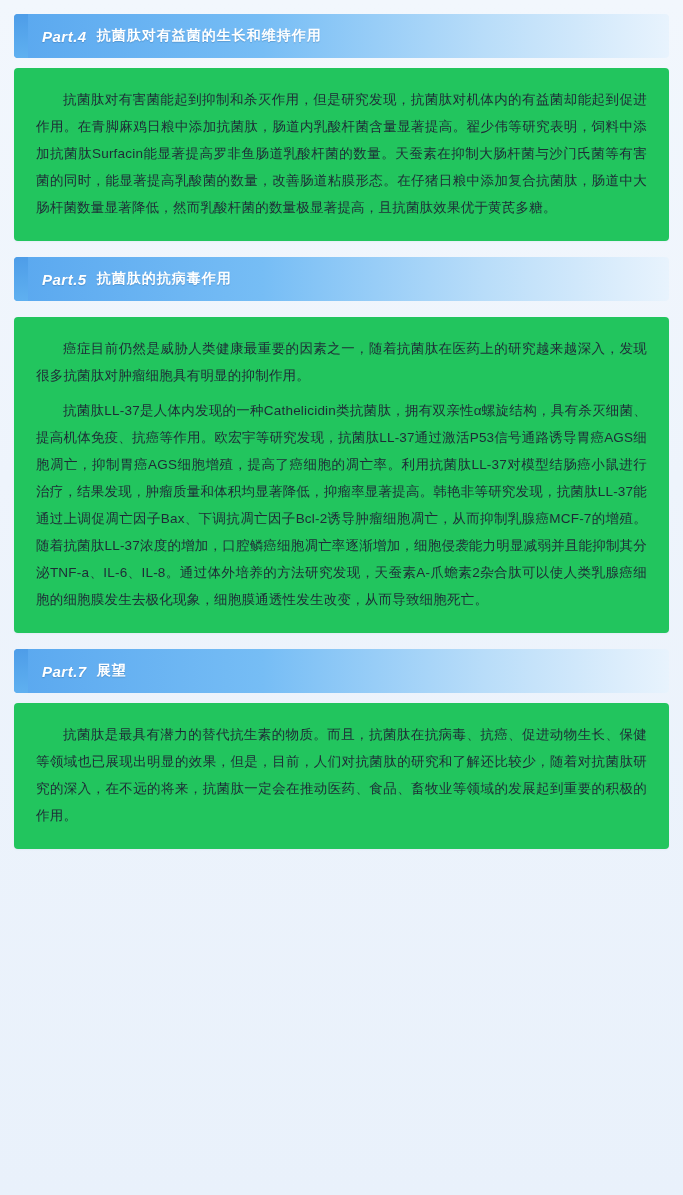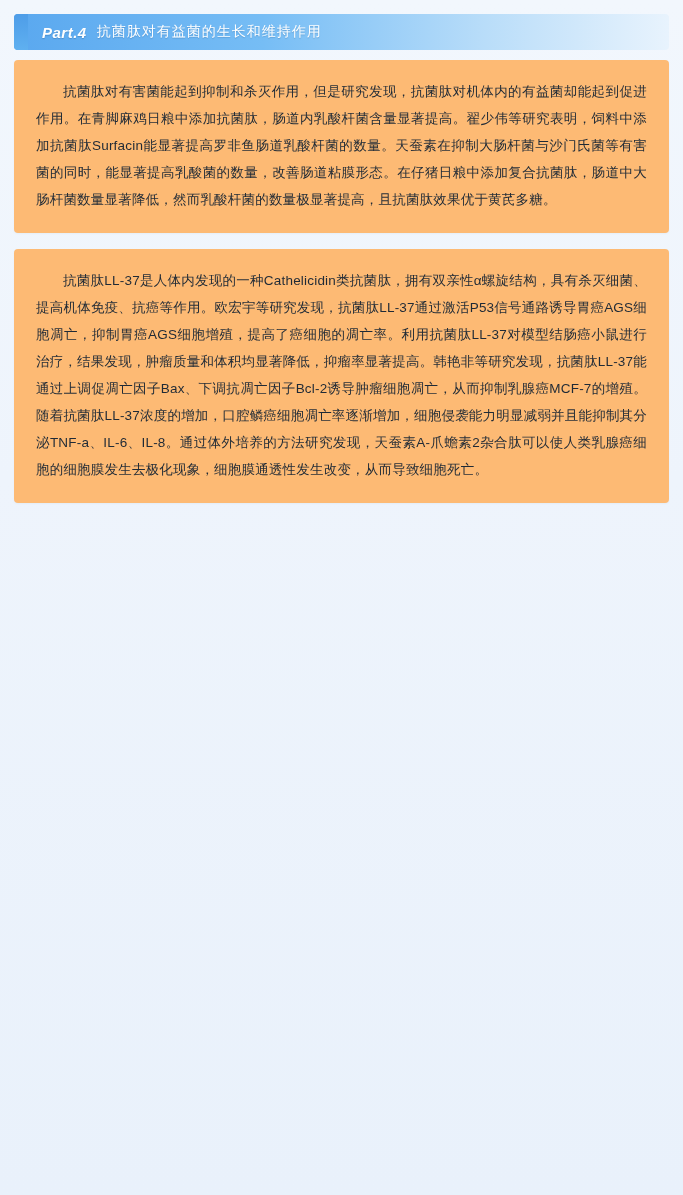--- a/index.html
+++ b/index.html
@@ -16,21 +16,21 @@
   }
   .page {
     width: 683px;
     box-sizing: border-box;
     padding: 14px 14px 18px 14px;
   }
   .section {
     margin-bottom: 16px;
   }
   .sec-header {
-    height: 36px;
+    height: 44px;
     border-radius: 4px;
     background: linear-gradient(90deg, #5aa8ef 0%, #76bdf5 38%, #b9ddf9 72%, #e8f3fd 100%);
     display: flex;
     align-items: center;
     padding-left: 28px;
     box-sizing: border-box;
     position: relative;
     overflow: hidden;
   }
   .sec-header::before {
@@ -47,26 +47,26 @@
     font-size: 15px;
     font-weight: bold;
     font-style: italic;
     letter-spacing: 0.5px;
     margin-right: 10px;
     text-shadow: 0 1px 1px rgba(40,90,140,0.35);
   }
   .sec-title {
     color: #ffffff;
     font-size: 14px;
-    font-weight: normal;
+    font-weight: bold;
     letter-spacing: 1px;
     text-shadow: 0 1px 1px rgba(40,90,140,0.3);
   }
   .sec-body {
-    background: #fdba74;
+    background: #22c55e;
     border-radius: 4px;
     margin-top: 10px;
     padding: 18px 22px 20px 22px;
     box-sizing: border-box;
     box-shadow: 0 1px 2px rgba(120,150,180,0.07);
   }
   .para {
     font-size: 13.5px;
     line-height: 2.0;
     text-align: justify;
@@ -89,22 +89,36 @@
     <div class="sec-header">
       <span class="sec-part">Part.4</span>
       <span class="sec-title">抗菌肽对有益菌的生长和维持作用</span>
     </div>
     <div class="sec-body">
       <p class="para">抗菌肽对有害菌能起到抑制和杀灭作用，但是研究发现，抗菌肽对机体内的有益菌却能起到促进作用。在青脚麻鸡日粮中添加抗菌肽，肠道内乳酸杆菌含量显著提高。翟少伟等研究表明，饲料中添加抗菌肽Surfacin能显著提高罗非鱼肠道乳酸杆菌的数量。天蚕素在抑制大肠杆菌与沙门氏菌等有害菌的同时，能显著提高乳酸菌的数量，改善肠道粘膜形态。在仔猪日粮中添加复合抗菌肽，肠道中大肠杆菌数量显著降低，然而乳酸杆菌的数量极显著提高，且抗菌肽效果优于黄芪多糖。</p>
     </div>
   </div>
 
   <div class="section">
+    <div class="sec-header">
+      <span class="sec-part">Part.5</span>
+      <span class="sec-title">抗菌肽的抗病毒作用</span>
+    </div>
   </div>
 
   <div class="section">
     <div class="sec-body">
+      <p class="para">癌症目前仍然是威胁人类健康最重要的因素之一，随着抗菌肽在医药上的研究越来越深入，发现很多抗菌肽对肿瘤细胞具有明显的抑制作用。</p>
       <p class="para">抗菌肽LL-37是人体内发现的一种Cathelicidin类抗菌肽，拥有双亲性α螺旋结构，具有杀灭细菌、提高机体免疫、抗癌等作用。欧宏宇等研究发现，抗菌肽LL-37通过激活P53信号通路诱导胃癌AGS细胞凋亡，抑制胃癌AGS细胞增殖，提高了癌细胞的凋亡率。利用抗菌肽LL-37对模型结肠癌小鼠进行治疗，结果发现，肿瘤质量和体积均显著降低，抑瘤率显著提高。韩艳非等研究发现，抗菌肽LL-37能通过上调促凋亡因子Bax、下调抗凋亡因子Bcl-2诱导肿瘤细胞凋亡，从而抑制乳腺癌MCF-7的增殖。随着抗菌肽LL-37浓度的增加，口腔鳞癌细胞凋亡率逐渐增加，细胞侵袭能力明显减弱并且能抑制其分泌TNF-a、IL-6、IL-8。通过体外培养的方法研究发现，天蚕素A-爪蟾素2杂合肽可以使人类乳腺癌细胞的细胞膜发生去极化现象，细胞膜通透性发生改变，从而导致细胞死亡。</p>
     </div>
   </div>
 
+  <div class="section">
+    <div class="sec-header">
+      <span class="sec-part">Part.7</span>
+      <span class="sec-title">展望</span>
+    </div>
+    <div class="sec-body">
+      <p class="para">抗菌肽是最具有潜力的替代抗生素的物质。而且，抗菌肽在抗病毒、抗癌、促进动物生长、保健等领域也已展现出明显的效果，但是，目前，人们对抗菌肽的研究和了解还比较少，随着对抗菌肽研究的深入，在不远的将来，抗菌肽一定会在推动医药、食品、畜牧业等领域的发展起到重要的积极的作用。</p>
+    </div>
+  </div>
 
 </div>
 
 </body></html>

